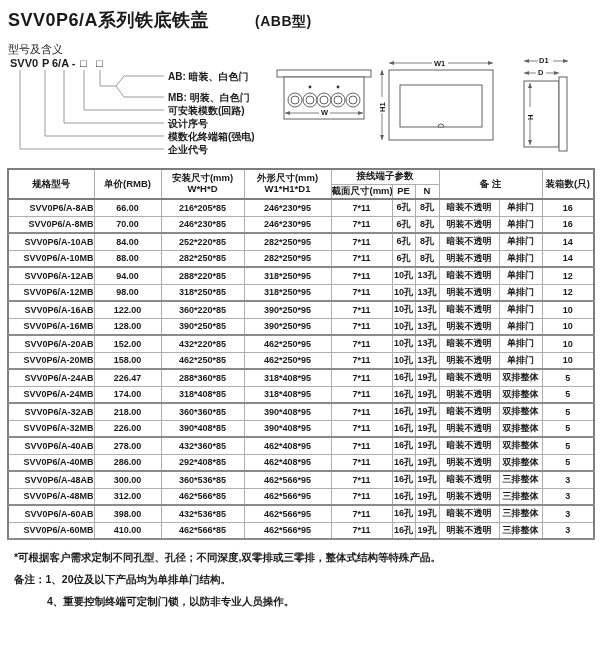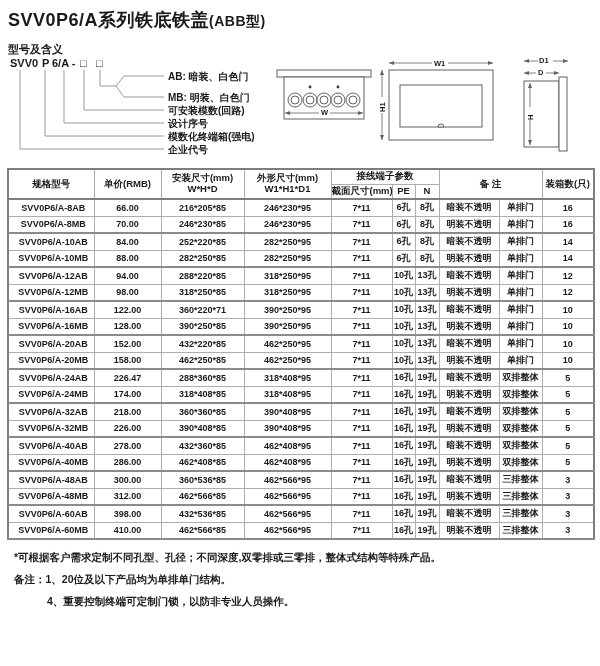--- a/index.html
+++ b/index.html
@@ -3,22 +3,22 @@
 <meta charset="utf-8">
 <style>
   * { margin:0; padding:0; box-sizing:border-box; }
   html,body { background:#ffffff; }
   body {
     width:600px; height:666px; position:relative;
     font-family:"Liberation Sans","DejaVu Sans",sans-serif;
     color:#1a1a1a; overflow:hidden;
   }
   .page-title { position:absolute; left:8px; top:8px; font-size:18px; font-weight:bold; letter-spacing:0.5px; }
-  .page-title .suffix { font-size:14px; font-weight:bold; }
-  .section-label { position:absolute; left:8px; top:42px; font-size:11px; font-weight:bold;text-align:center; }
+  .page-title .suffix { font-size:14px; font-weight:bold;margin-left:46px; }
+  .section-label { position:absolute; left:8px; top:42px; font-size:11px; font-weight:normal;text-align:center; }
 
   .legend-svg { position:absolute; left:8px; top:56px; }
   .legend-svg text { font-family:"Liberation Sans","DejaVu Sans",sans-serif; fill:#1a1a1a; }
   .legend-code { font-size:11px; font-weight:bold; }
   .legend-label { font-size:10px; font-weight:bold; }
   .legend-line { stroke:#9a9a9a; stroke-width:1; fill:none; }
 
   .drawings-svg { position:absolute; left:272px; top:54px; }
   .drawings-svg .part { stroke:#606060; stroke-width:1; fill:#ffffff; }
   .drawings-svg .dim { stroke:#606060; stroke-width:0.8; fill:none; }
@@ -31,21 +31,21 @@
     border-collapse:collapse; table-layout:fixed; }
   table.spec th, table.spec td {
     border:1px solid #aeaeae; text-align:center; vertical-align:middle;
     overflow:hidden; white-space:nowrap;
   }
   table.spec { border:2px solid #7e7e7e;padding-left:31px; }
   table.spec thead th { font-size:9.5px; font-weight:bold; height:15px; line-height:1.15; }
   table.spec thead tr:first-child th { border-bottom-color:#aeaeae; }
   table.spec thead { border-bottom:2px solid #7e7e7e; }
   table.spec td { font-size:9px; font-weight:bold; height:17px; }
-  table.spec td.model { text-align:center; padding-left:4px; }
+  table.spec td.model { text-align:right; padding-left:4px; }
   table.spec tr.group-end td { border-bottom:2px solid #8a8a8a; }
   th.small { font-size:8.5px; }
 
   .notes { position:absolute; left:14px; top:546px; width:592px;
     font-size:10.5px; font-weight:bold; line-height:22px; }
   .notes .indent { padding-left:33px; }
 </style>
 </head>
 <body>
 
@@ -246,21 +246,21 @@
         <td>10孔</td>
         <td>13孔</td>
         <td>明装不透明</td>
         <td>单排门</td>
         <td>12</td>
       </tr>
 
       <tr>
         <td class="model">SVV0P6/A-16AB</td>
         <td>122.00</td>
-        <td>360*220*71</td>
+        <td>360*220*85</td>
         <td>390*250*95</td>
         <td>7*11</td>
         <td>10孔</td>
         <td>13孔</td>
         <td>暗装不透明</td>
         <td>单排门</td>
         <td>10</td>
       </tr>
 
       <tr class="group-end">
@@ -363,21 +363,21 @@
         <td>16孔</td>
         <td>19孔</td>
         <td>暗装不透明</td>
         <td>双排整体</td>
         <td>5</td>
       </tr>
 
       <tr class="group-end">
         <td class="model">SVV0P6/A-40MB</td>
         <td>286.00</td>
-        <td>462*408*85</td>
+        <td>292*408*85</td>
         <td>462*408*95</td>
         <td>7*11</td>
         <td>16孔</td>
         <td>19孔</td>
         <td>明装不透明</td>
         <td>双排整体</td>
         <td>5</td>
       </tr>
 
       <tr>

